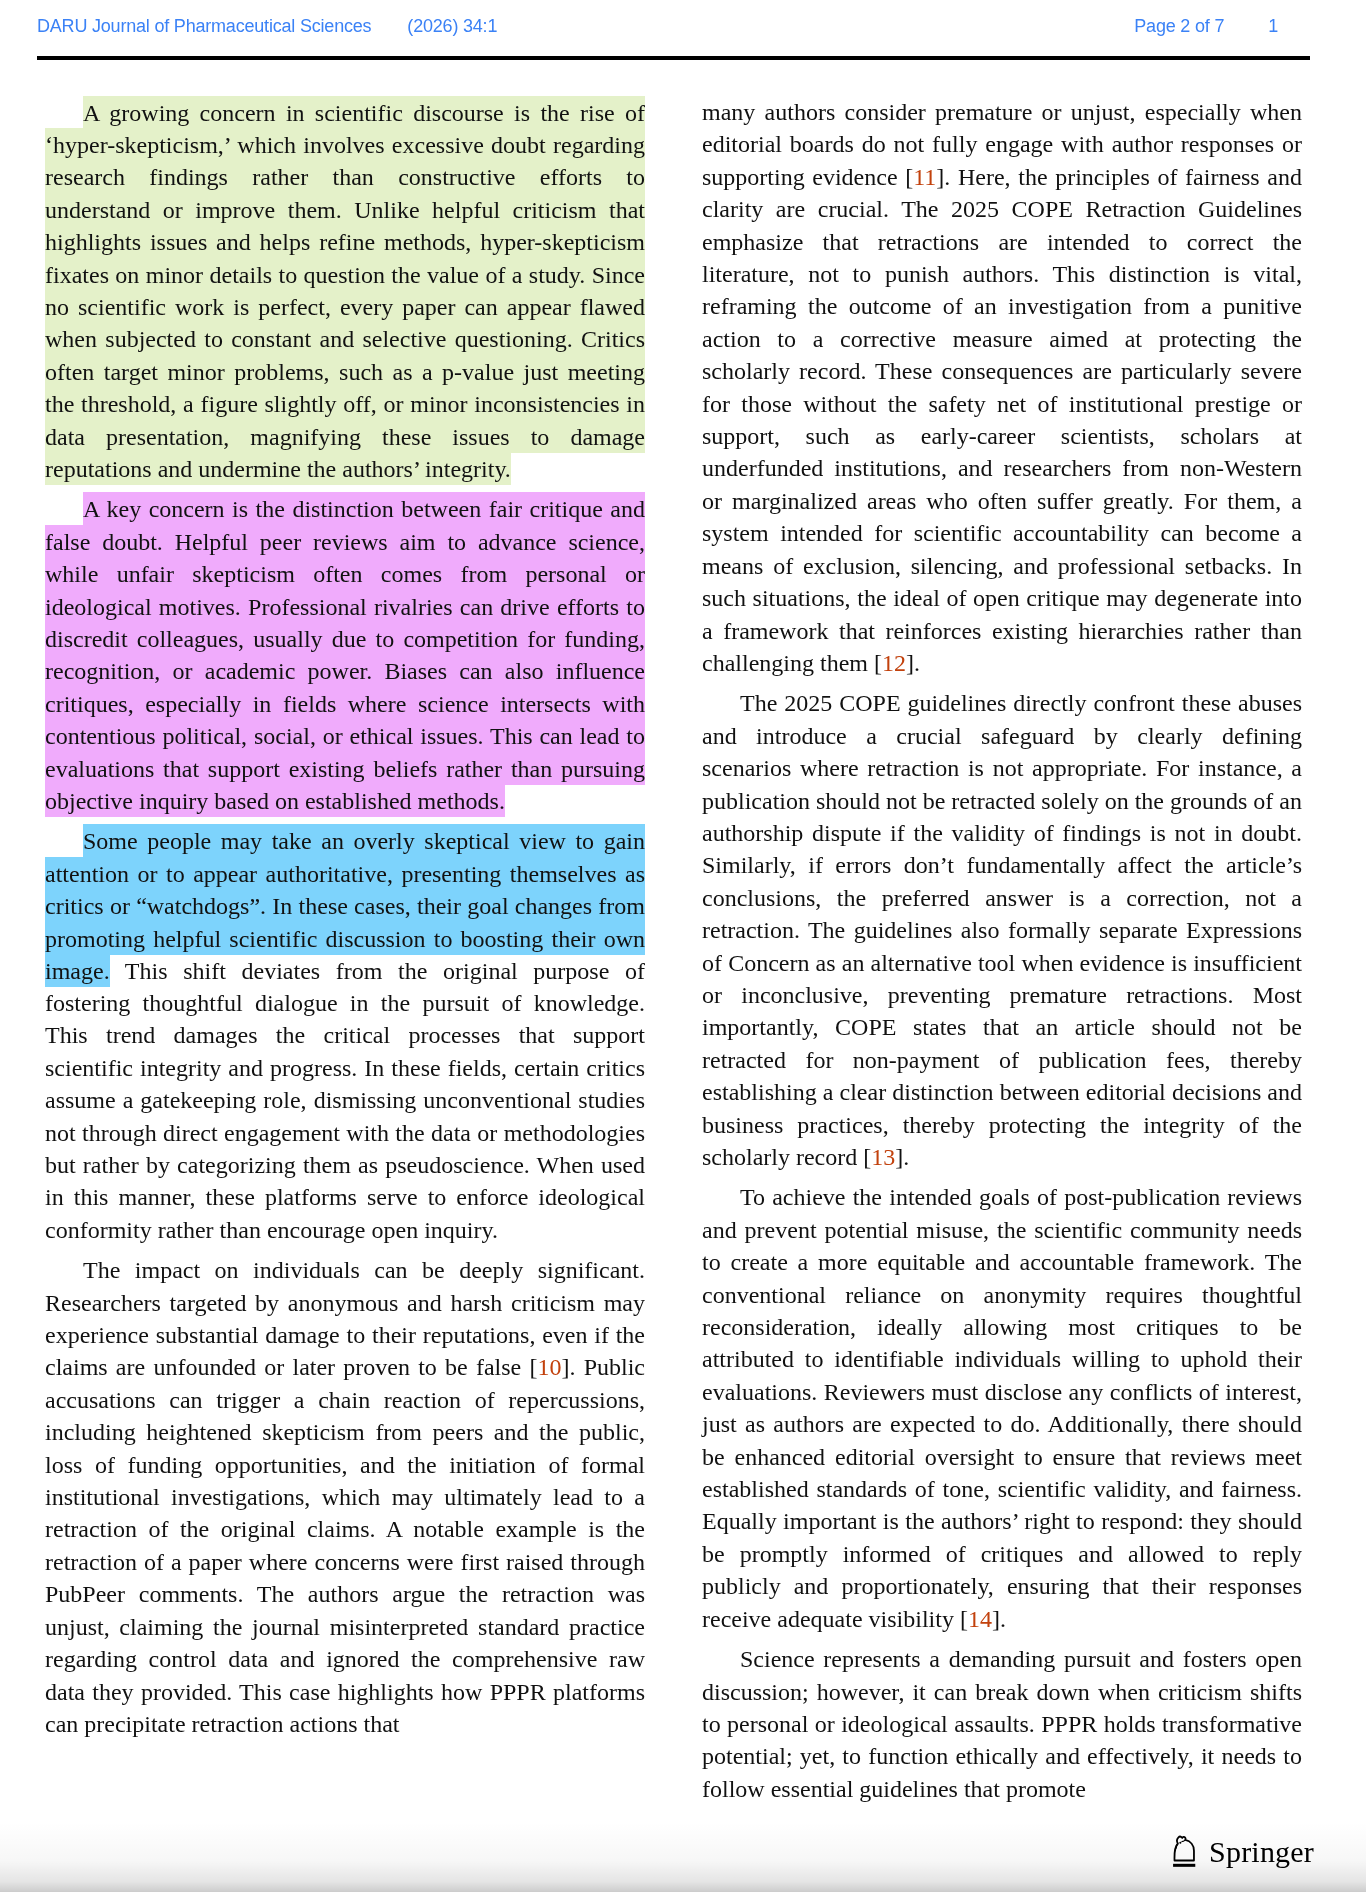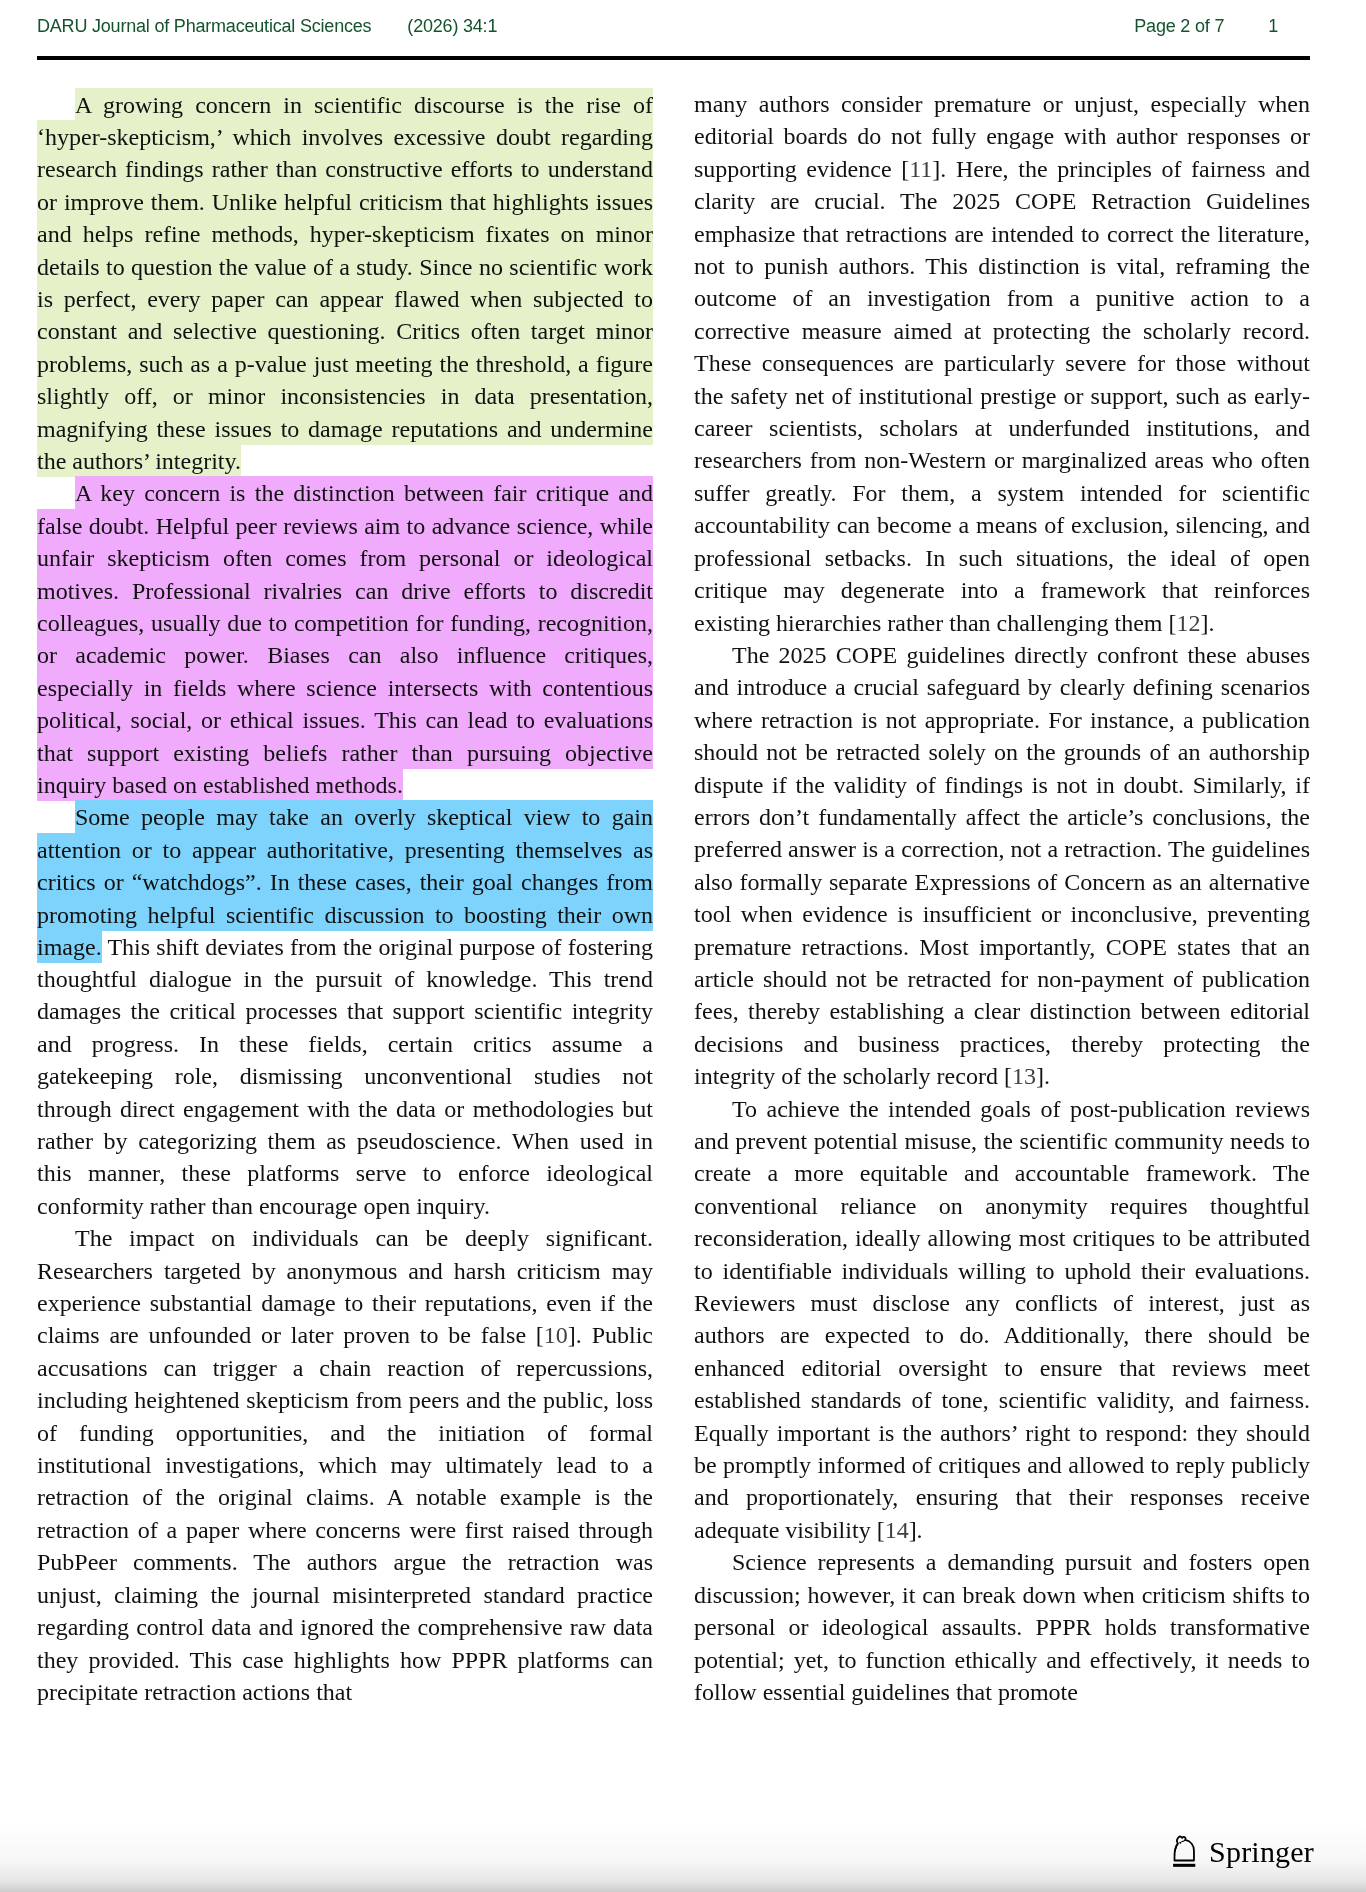--- a/index.html
+++ b/index.html
@@ -16,21 +16,21 @@
   .header {
     position: absolute;
     left: 37px;
     top: 16px;
     width: 1273px;
     display: flex;
     align-items: baseline;
     font-family: "Liberation Sans", sans-serif;
     font-size: 18px;
     letter-spacing: -0.2px;
-    color: #14532d;
+    color: #3b82f6;
     text-align: right;
   }
   .header .journal { flex: 0 0 auto; }
   .header .issue { flex: 0 0 auto; margin-left: 36px; }
   .header .spacer { flex: 1 1 auto; }
   .header .pageinfo { flex: 0 0 auto; }
   .header .artnum { flex: 0 0 auto; margin-left: 44px; margin-right: 32px; }
   .rule {
     position: absolute;
     left: 37px;
@@ -49,31 +49,31 @@
     gap: 41px;
   }
   .col {
     width: 616px;
     font-size: 24px;
     line-height: 32.4px;
     text-align: justify;
     hyphens: auto;
     -webkit-hyphens: auto;
   }
-  .para { margin: 0; text-indent: 38px; }
+  .para { margin: 8px; text-indent: 38px; }
   .para.no-indent { text-indent: 0; }
   .hl {
     padding: 3.5px 0;
     -webkit-box-decoration-break: clone;
     box-decoration-break: clone;
   }
   .hl-green { background: #e4f1c9; }
   .hl-gray  { background: #f0abfc; }
   .hl-blue  { background: #7dd3fc; }
-  .cit { color: #404040; text-decoration: none; }
+  .cit { color: #c2410c; text-decoration: none; }
   
   .springer {
     position: absolute;
     right: 52px;
     top: 1832px;
     display: flex;
     align-items: center;
     gap: 9px;
     color: #000;
   }

